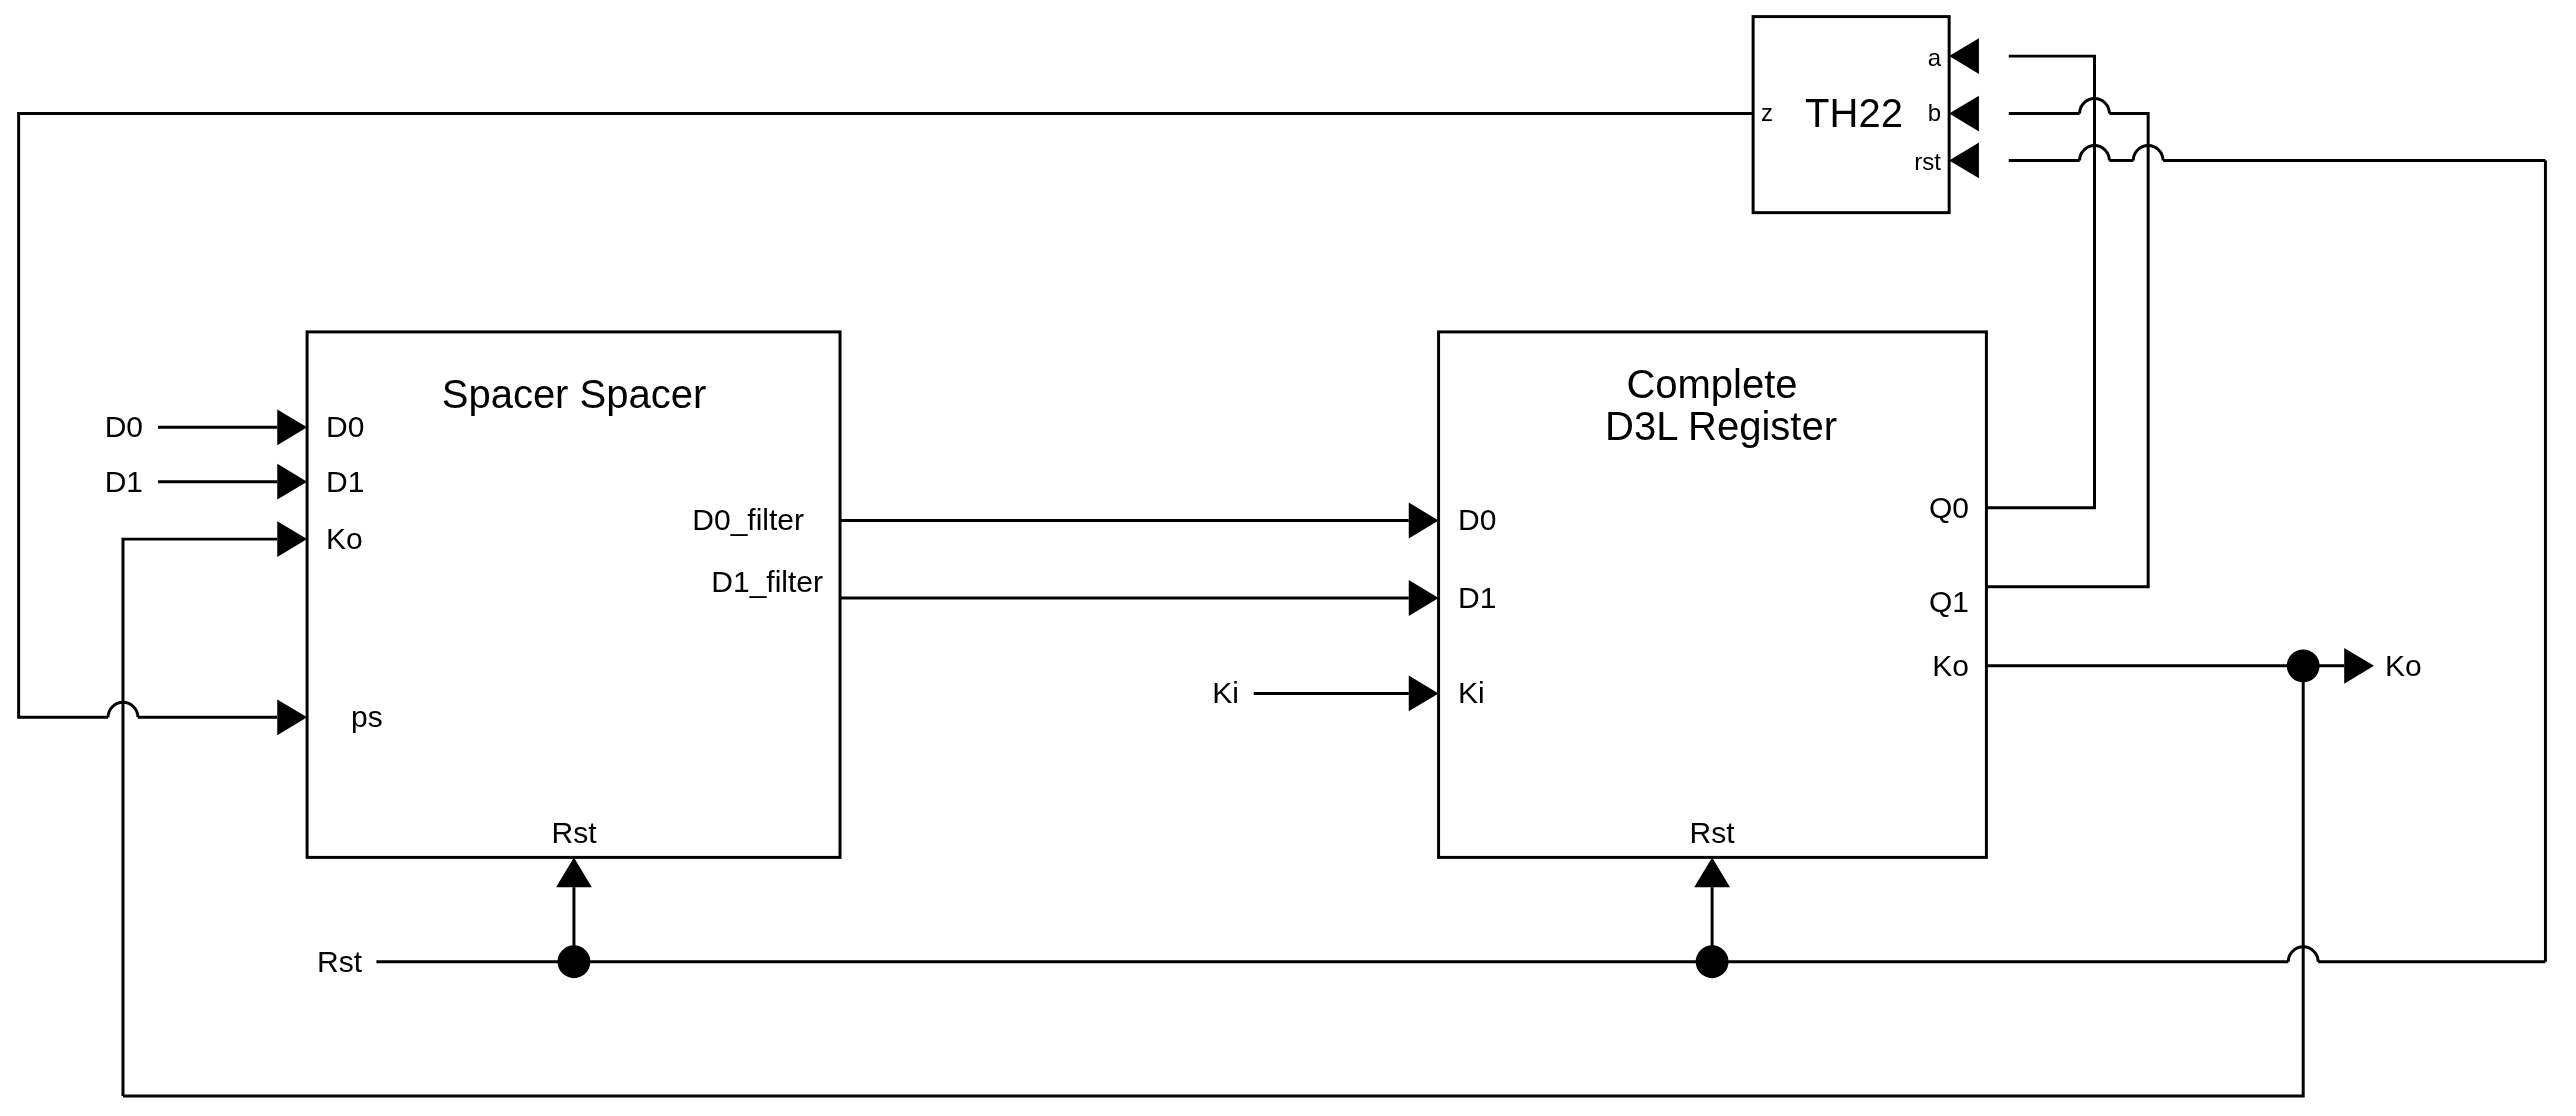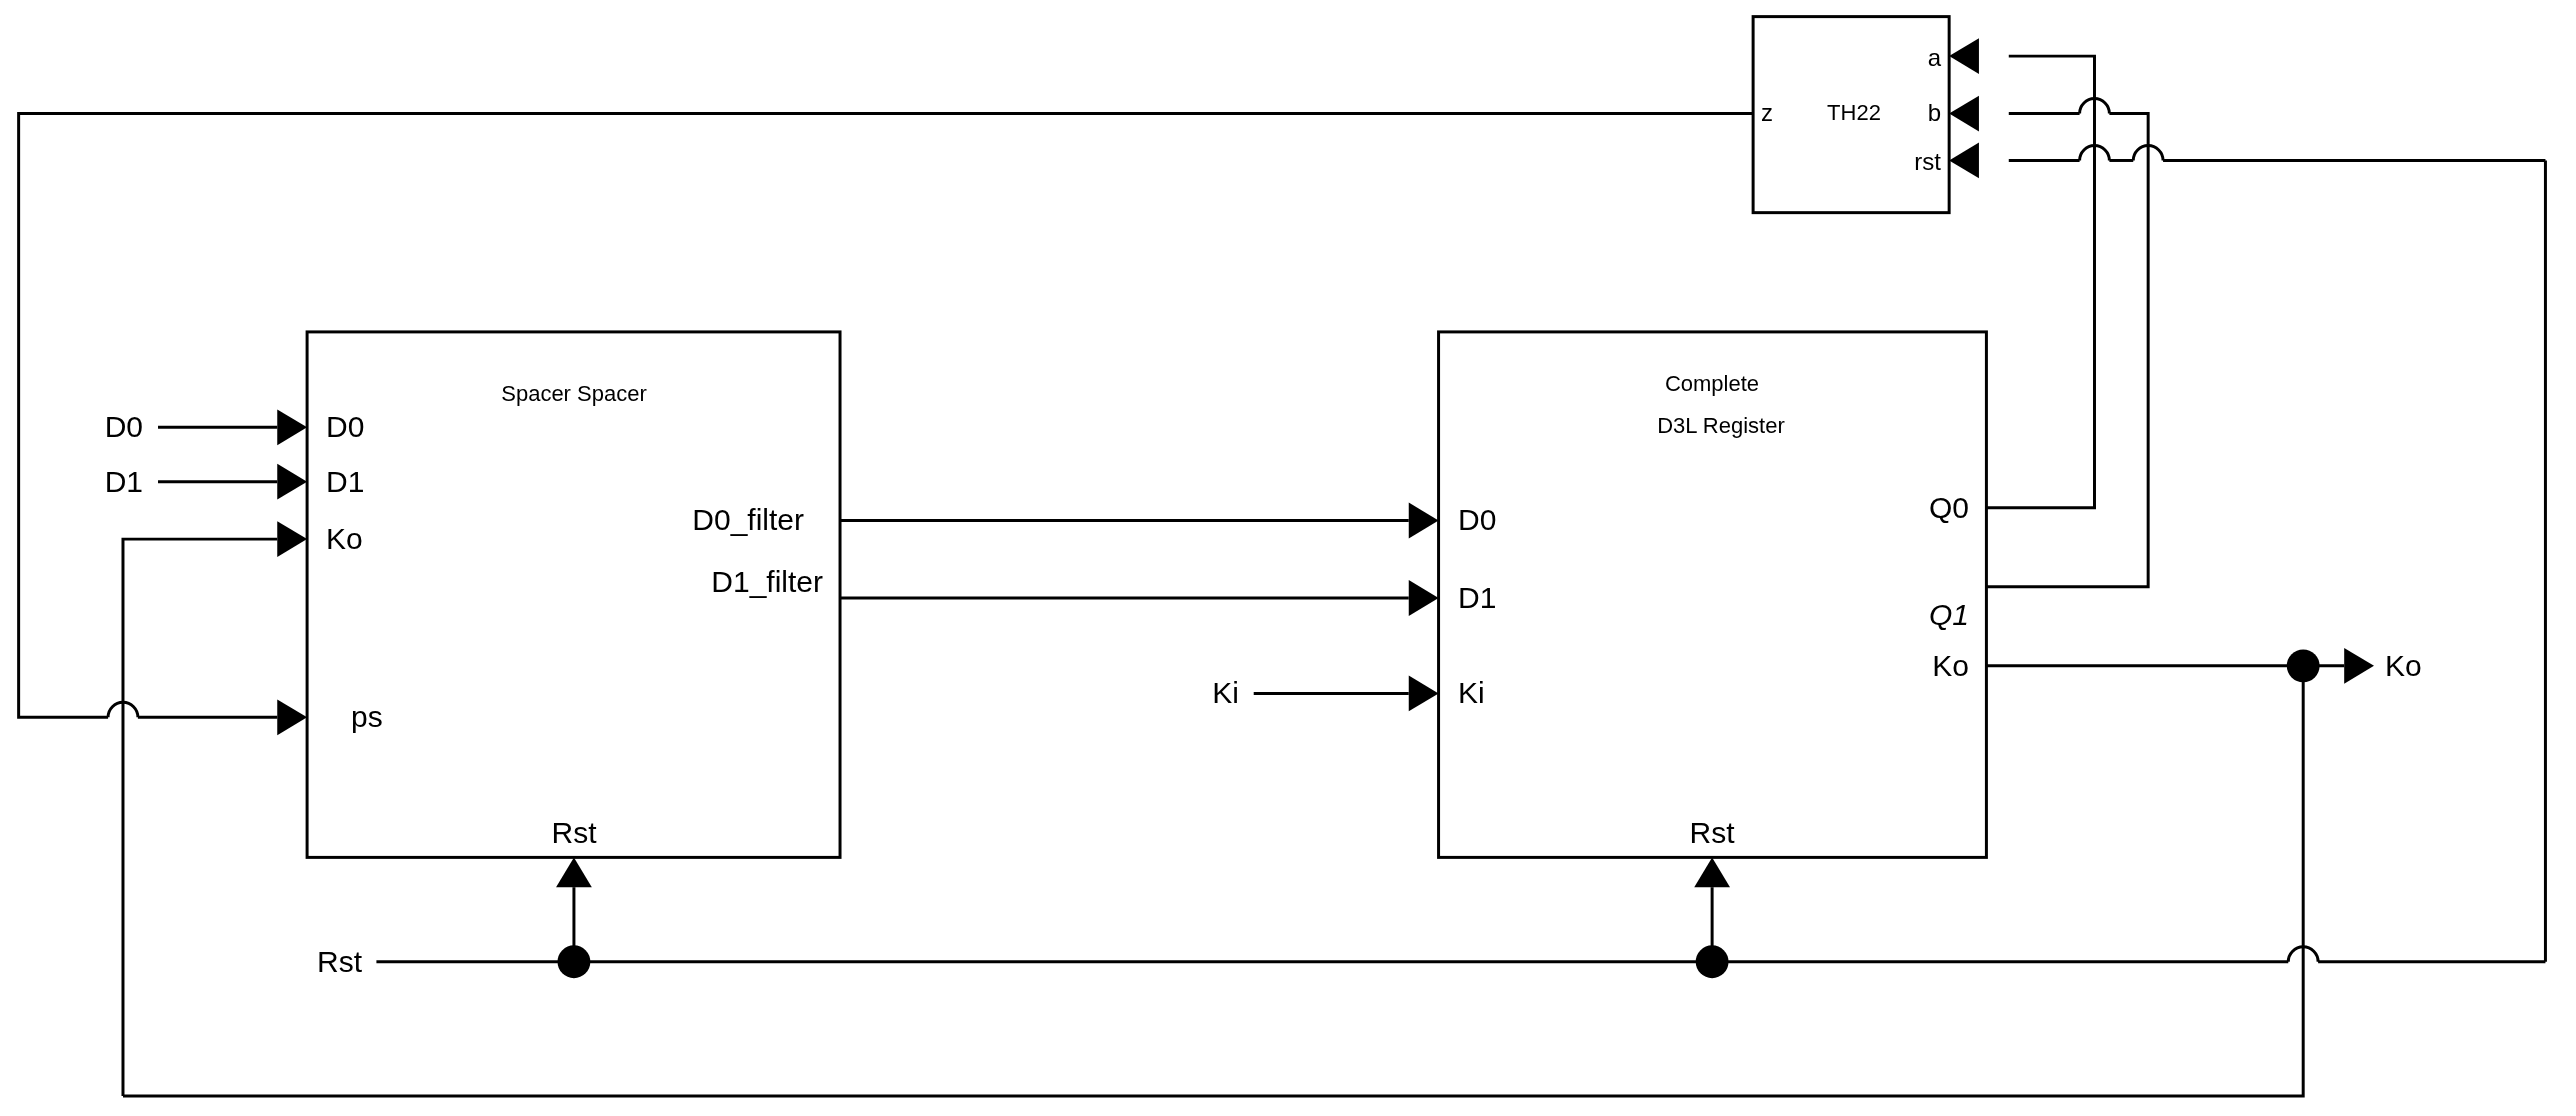--- a/index.html
+++ b/index.html
@@ -9,21 +9,21 @@
     background:#ffffff;
     font-family:"Liberation Sans", sans-serif;
     overflow:hidden;
   }
   svg#sch{position:absolute;left:0;top:0;width:2576px;height:1117px;}
   .wire{fill:none;stroke:#000000;stroke-width:4;}
   .box{fill:#ffffff;stroke:#000000;stroke-width:4;}
   .dot{fill:#000000;stroke:none;}
   .arrow{fill:#000000;stroke:none;}
   .lbl{position:absolute;color:#000000;white-space:pre;line-height:1;}
-  .t-blocktitle{font-size:22px;}
+  .t-blocktitle{font-size:40px;}
   .t-port{font-size:30px;}
   .t-ext{font-size:30px;}
   .t-small{font-size:24px;}
   .c{transform:translate(-50%,-50%);}
   .lm{transform:translate(0,-50%);}
   .rm{transform:translate(-100%,-50%);}
 </style>
 </head>
 <body>
 
@@ -144,21 +144,21 @@
   <div class="lbl t-port c" style="left:574px;top:833px;">Rst</div>
 
   <div class="lbl t-blocktitle c" style="left:1712px;top:384px;">Complete</div>
   <div class="lbl t-blocktitle c" style="left:1712px;top:426px;margin-left:9px;">D3L Register</div>
 
   <div class="lbl t-port lm" style="left:1458px;top:520px;">D0</div>
   <div class="lbl t-port lm" style="left:1458px;top:598px;">D1</div>
   <div class="lbl t-port lm" style="left:1458px;top:693px;">Ki</div>
 
   <div class="lbl t-port rm" style="left:1969px;top:508px;">Q0</div>
-  <div class="lbl t-port rm" style="left:1969px;top:615px;font-style:italic;">Q1</div>
+  <div class="lbl t-port rm" style="left:1969px;top:602px;">Q1</div>
   <div class="lbl t-port rm" style="left:1969px;top:666px;">Ko</div>
 
   <div class="lbl t-port c" style="left:1712px;top:833px;">Rst</div>
 
   <div class="lbl t-blocktitle c" style="left:1854px;top:113px;">TH22</div>
   <div class="lbl t-small lm" style="left:1761px;top:113px;">z</div>
   <div class="lbl t-small rm" style="left:1941px;top:58px;">a</div>
   <div class="lbl t-small rm" style="left:1941px;top:113px;">b</div>
   <div class="lbl t-small rm" style="left:1941px;top:162px;">rst</div>
 

